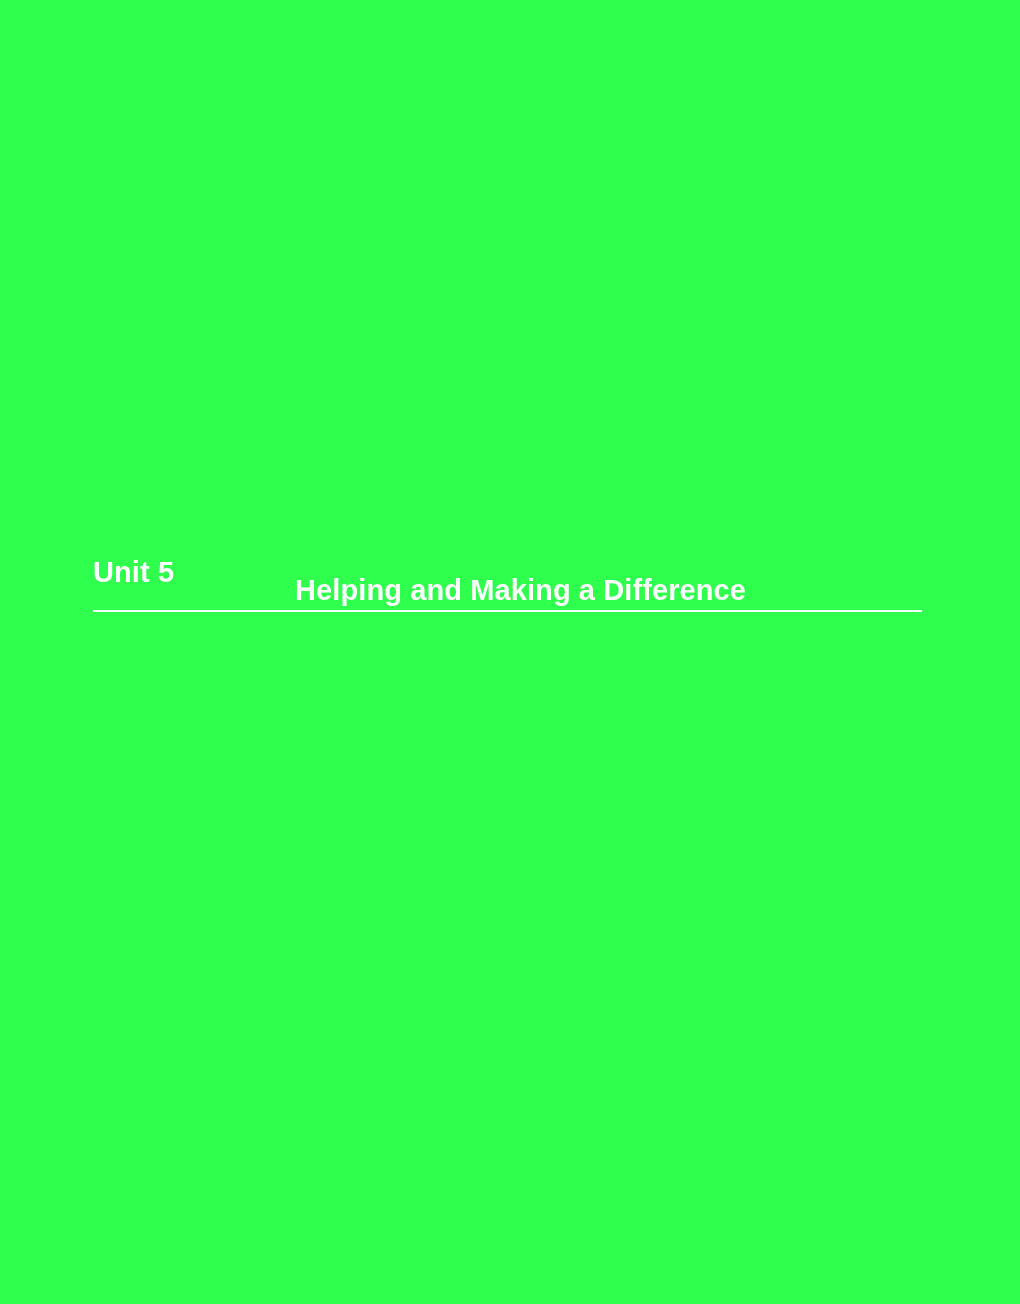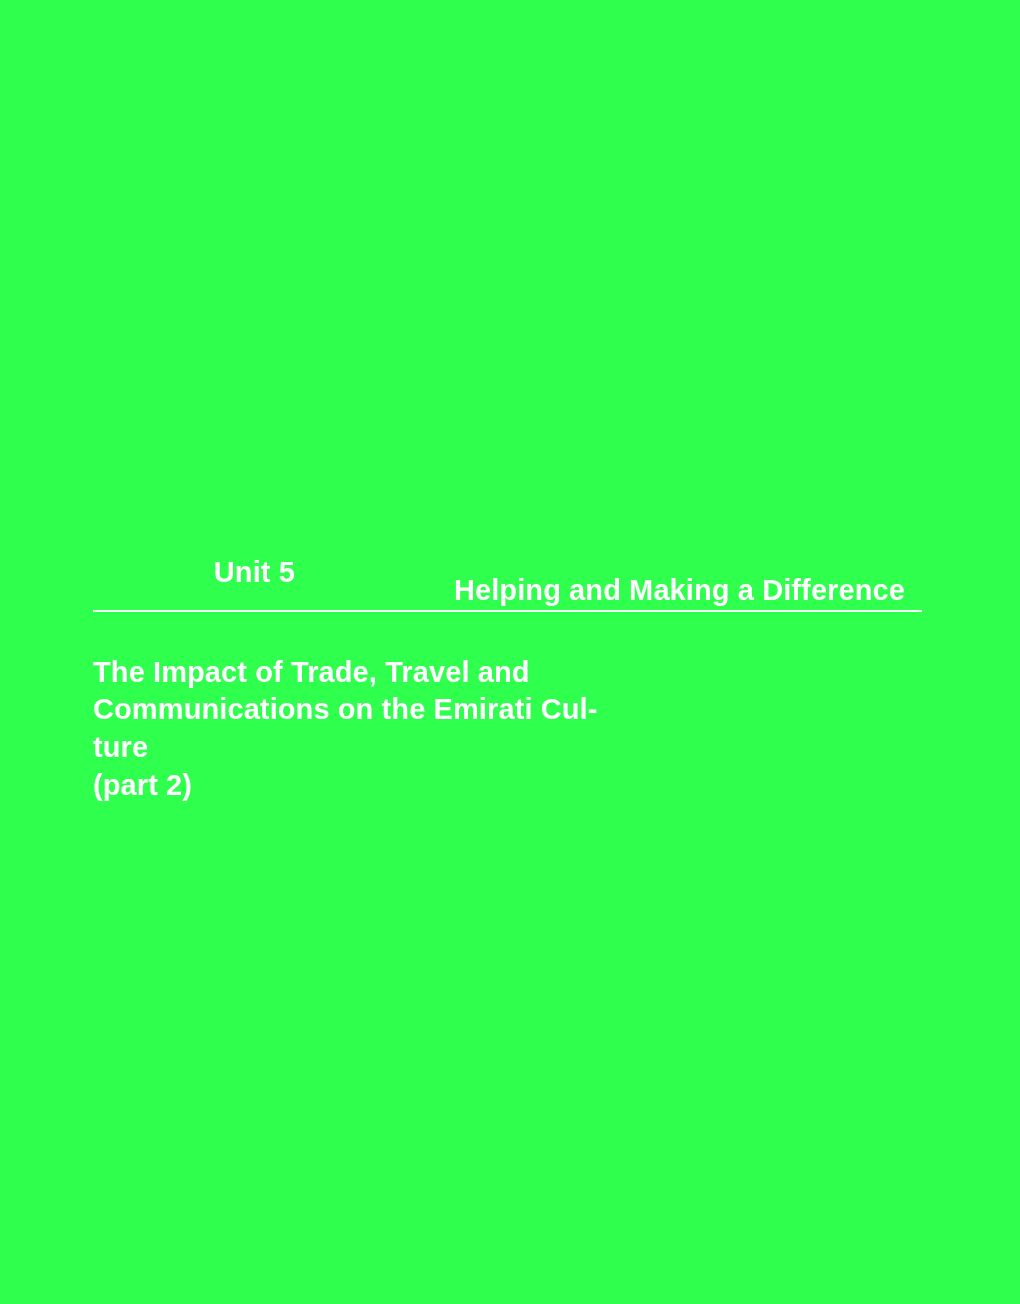--- a/index.html
+++ b/index.html
@@ -31,21 +31,20 @@
   }
 
   .toc-row {
     display: flex;
     align-items: center;
     width: 830px;
   }
 
   .toc-row.row-unit5 {
     min-height: 62px;
-    text-align: right;
   }
 
   .toc-row.row-unit6 {
     min-height: 172px;
     padding-top: 4px;
   }
 
   .unit-label {
     flex: 0 0 202px;
     width: 202px;
@@ -102,26 +101,20 @@
     <div class="toc-row row-unit5">
       <div class="unit-label">Unit 5</div>
       <div class="unit-title">
         <span class="title-line">Helping and Making a Difference</span>
       </div>
     </div>
 
     <hr class="toc-divider">
 
     <div class="toc-row row-unit6">
-      <div class="unit-title">
-        <span class="title-line">The Impact of Trade, Travel and</span>
-        <span class="title-line">Communications on the Emirati Cul-</span>
-        <span class="title-line">ture</span>
-        <span class="title-line">(part 2)</span>
-      </div>
     </div>
 
   </div>
 
   <div class="footer">
     
     
     
   </div>
 

